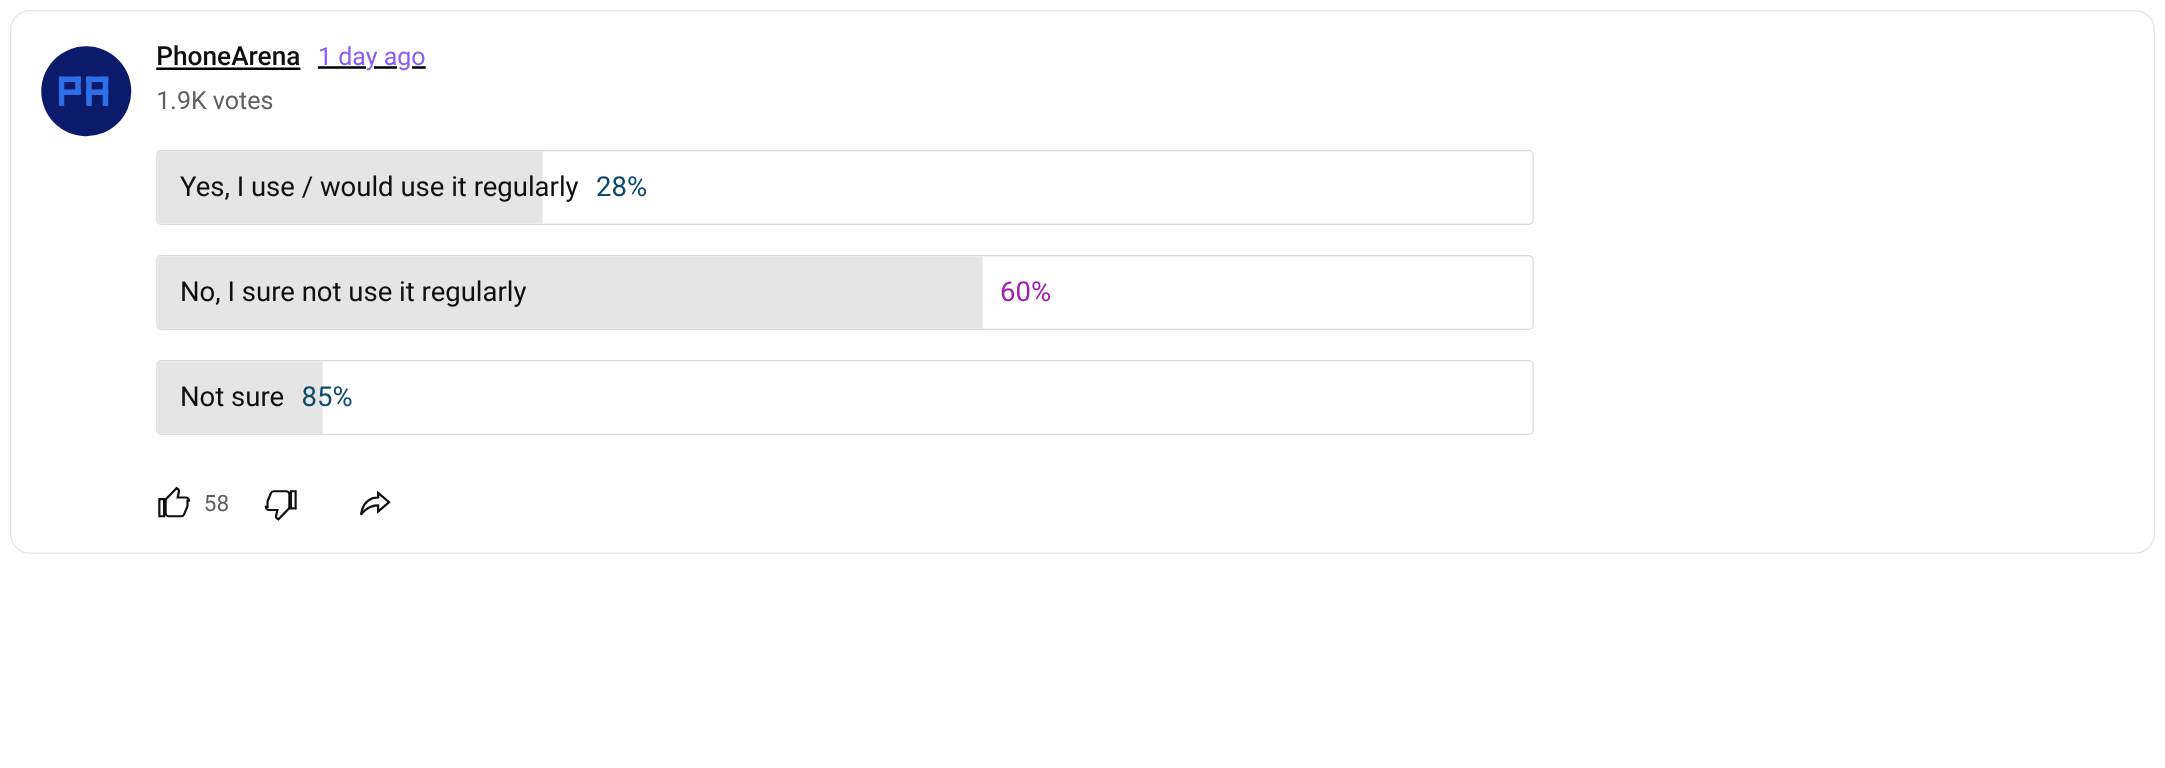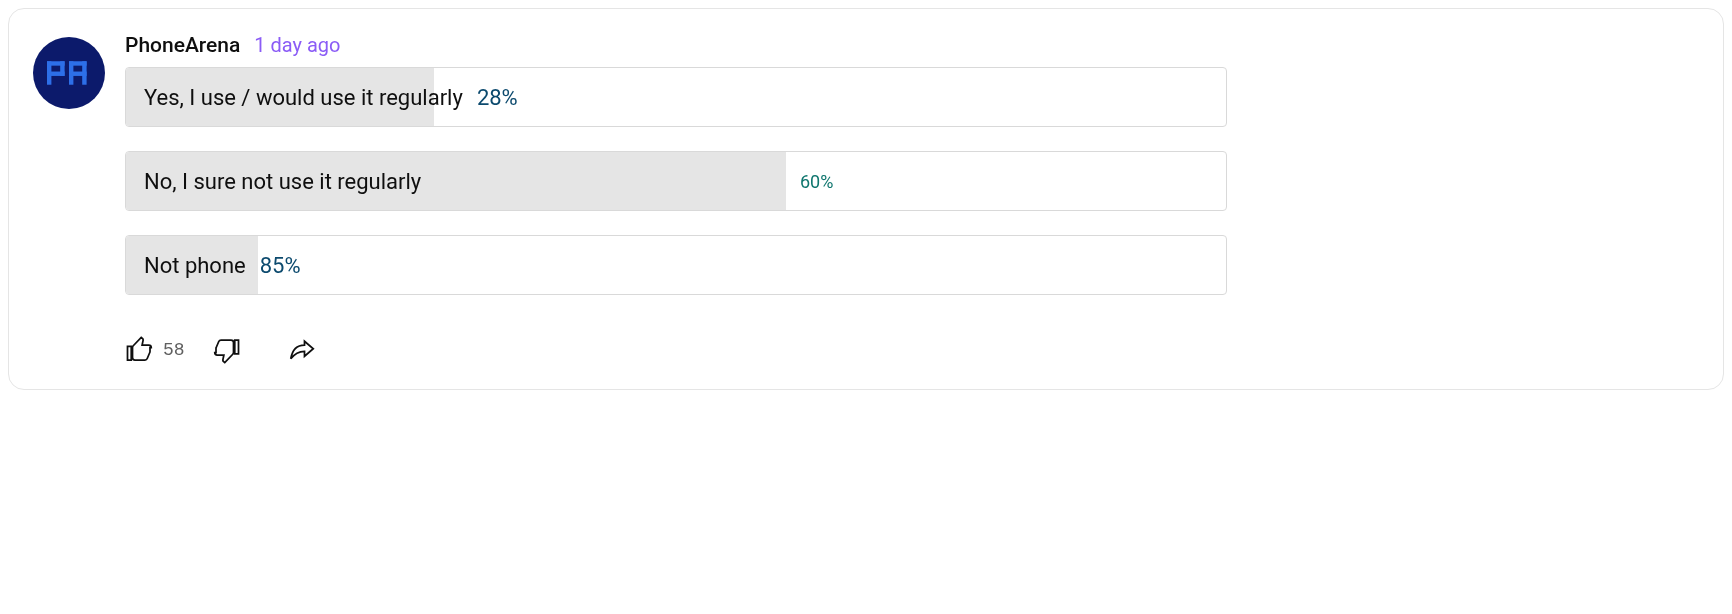--- a/index.html
+++ b/index.html
@@ -22,21 +22,21 @@
     border-radius: 50%;
     background: #0c1a6b;
     flex-shrink: 0;
     display: flex;
     align-items: center;
     justify-content: center;
     margin-top: 4px;
   }
   .avatar svg { width: 44px; height: 26px; }
   .content { flex: 1; display: flex; flex-direction: column; }
-  .header-row { display: flex; align-items: baseline; gap: 14px; margin-bottom: 10px; }
+  .header-row { display: flex; align-items: baseline; gap: 14px; margin-bottom: 10px; text-decoration: underline; }
   .author { font-size: 21px; font-weight: 500; color: #0f0f0f; }
   .timestamp { font-size: 20px; color: #8b5cf6; }
   .question { font-size: 28px; color: #0f0f0f; margin-bottom: 16px; line-height: 1.3; }
   .votes { font-size: 20px; color: #606060; margin-bottom: 28px; }
   .options { display: flex; flex-direction: column; gap: 24px; width: 1102px; margin-bottom: 40px; }
   .option {
     position: relative;
     height: 60px;
     border: 1px solid #d9d9d9;
     border-radius: 4px;
@@ -60,25 +60,25 @@
     gap: 14px;
     align-items: baseline;
     white-space: nowrap;
     z-index: 2;
   }
   .option-pct-inside { font-size: 22px; color: #0c4a6e; }
   .option-pct-outside {
     position: absolute;
     top: 50%;
     transform: translateY(-50%);
-    font-size: 18px;
-    color: #0f766e;
+    font-size: 22px;
+    color: #a21caf;
     z-index: 2;
   }
-  .actions { display: flex; align-items: flex-end; gap: 26px; font-family: Liberation Mono, monospace; }
+  .actions { display: flex; align-items: flex-end; gap: 26px; }
   .action-group { display: flex; align-items: center; gap: 8px; }
   .icon-btn { cursor: pointer; display: flex; align-items: center; }
   .icon-btn svg { width: 30px; height: 30px; }
   .like-count { font-size: 18px; color: #606060; }
 </style>
 </head>
 <body>
 
 <div class="poll-card">
 
@@ -98,20 +98,21 @@
   </div>
 
   <div class="content">
 
     <div class="header-row">
       <span class="author">PhoneArena</span>
       <span class="timestamp">1 day ago</span>
     </div>
 
 
+    <div class="votes">1.9K votes</div>
 
     <div class="options">
 
       <div class="option">
         <div class="option-fill" style="width:28%"></div>
         <div class="option-text">
           <span>Yes, I use / would use it regularly</span>
           <span class="option-pct-inside">28%</span>
         </div>
       </div>
@@ -120,21 +121,21 @@
         <div class="option-fill" style="width:60%"></div>
         <div class="option-text">
           <span>No, I sure not use it regularly</span>
         </div>
         <span class="option-pct-outside" style="left:calc(60% + 14px)">60%</span>
       </div>
 
       <div class="option">
         <div class="option-fill" style="width:12%"></div>
         <div class="option-text">
-          <span>Not phone</span>
+          <span>Not sure</span>
           <span class="option-pct-inside">85%</span>
         </div>
       </div>
 
     </div>
 
     <div class="actions">
       <div class="action-group">
         <span class="icon-btn">
           <svg viewBox="0 0 24 24">

